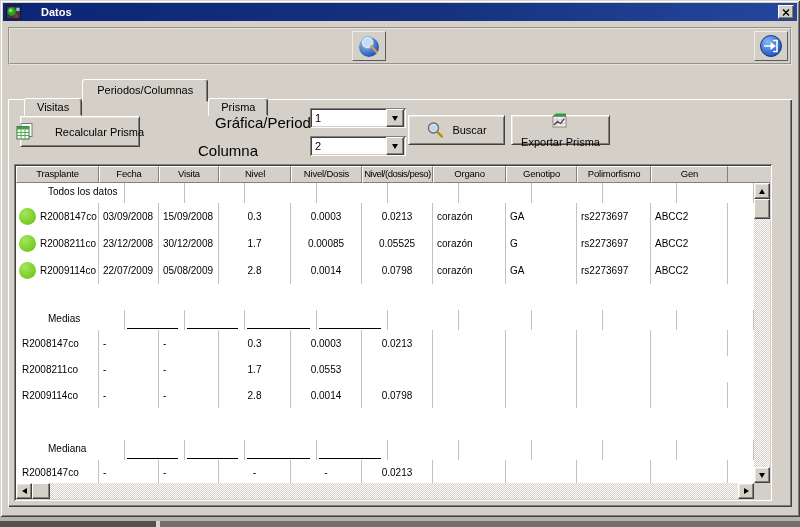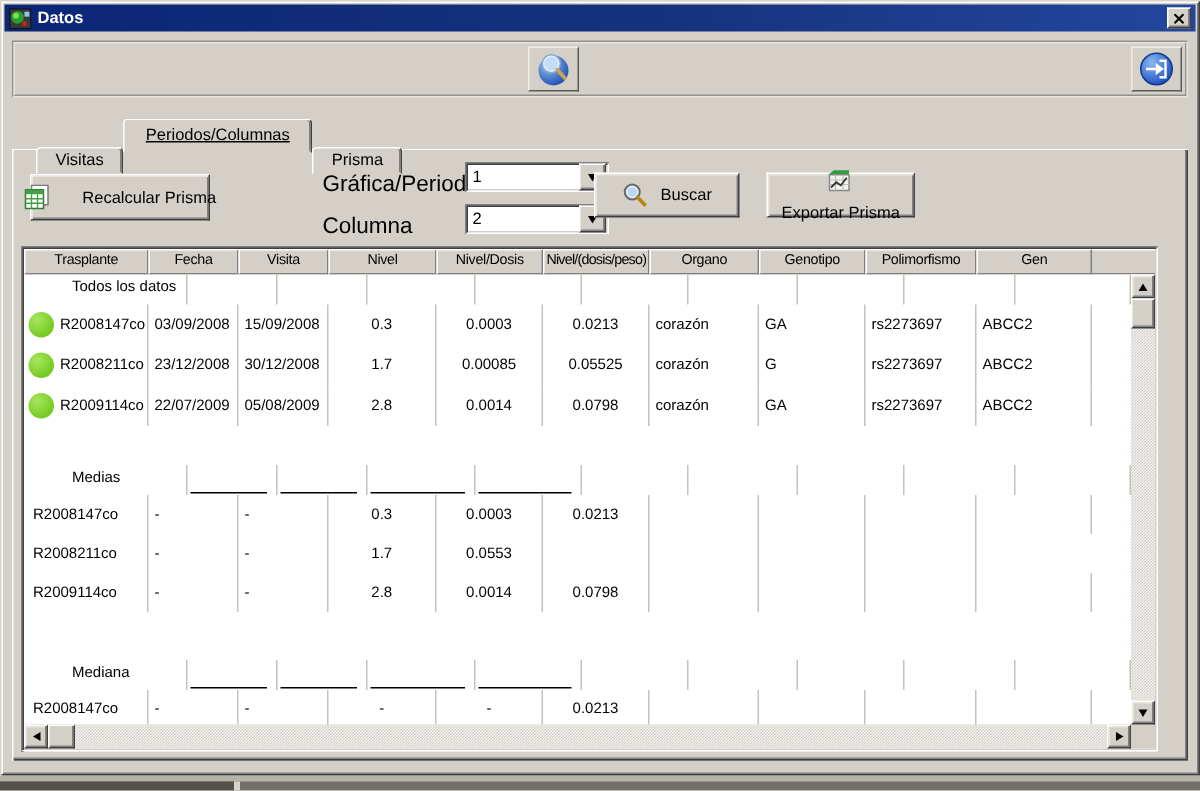--- a/index.html
+++ b/index.html
@@ -10,21 +10,21 @@
     -webkit-font-smoothing:none;
   }
   
   .window{
     position:absolute;left:0;top:0;width:800px;height:517px;
     background:#d4d0c8;box-sizing:border-box;padding:3px;
     box-shadow:inset 1px 1px 0 #d8d4cc, inset -1px -1px 0 #404040,
                inset 2px 2px 0 #fff,    inset -2px -2px 0 #808080;
   }
   .titlebar{
-    height:18px;display:flex;align-items:center;gap:4px;padding:0 3px;
+    height:18px;display:flex;align-items:center;gap:20px;padding:0 3px;
     background:linear-gradient(90deg,#0c2577 0%,#16327e 55%,#23479e 100%);
   }
   .title-text{color:#fff;font-weight:bold;font-size:11px;line-height:18px;}
   .close-btn{
     margin-left:auto;width:16px;height:14px;padding:0;cursor:default;
     background:#d4d0c8;border:1px solid;border-color:#fff #404040 #404040 #fff;
     box-shadow:inset -1px -1px 0 #808080;
     display:flex;align-items:center;justify-content:center;
   }
   
@@ -41,38 +41,38 @@
   .tool-btn.exit{left:744px;}
   
   .tabctl{position:relative;margin:14px 5px 0 5px;height:428px;}
   .tabstrip{position:relative;z-index:3;display:flex;height:21px;padding-left:16px;}
   .tab{
     height:16px;margin-top:19px;padding:0 12px;font-size:11px;line-height:16px;
     background:#d4d0c8;white-space:nowrap;
     border:1px solid;border-color:#fff #404040 transparent #fff;
     border-radius:3px 3px 0 0;box-shadow:inset -1px 0 0 #808080;
   }
-  .tab.active{height:21px;margin-top:0;line-height:20px;padding:0 14px;text-decoration:underline;}
+  .tab.active{height:21px;margin-top:0;line-height:20px;padding:0 14px;}
   .tabbody{
     position:absolute;left:0;top:20px;right:0;bottom:0;background:#d4d0c8;
     box-shadow:inset 1px 1px 0 #fff, inset -1px -1px 0 #404040, inset -2px -2px 0 #808080;
   }
   
   .btn{
     position:absolute;display:flex;align-items:center;justify-content:center;gap:7px;
     background:#d4d0c8;font-size:11px;color:#000;white-space:nowrap;
     border:1px solid;border-color:#fff #404040 #404040 #fff;
     box-shadow:inset 1px 1px 0 #e9e5dd, inset -1px -1px 0 #808080;
   }
   .btn.recalc{left:12px;top:17px;width:120px;height:31px;gap:20px;}
-  .btn.buscar{left:388px;top:16px;width:97px;height:30px;}
+  .btn.buscar{left:400px;top:16px;width:97px;height:30px;}
   .btn.exportar{left:503px;top:16px;width:99px;height:30px;flex-direction:column;}
   .lbl{position:absolute;font-size:15px;}
   .lbl-grafica{left:207px;top:15px;}
-  .lbl-columna{left:207px;top:43px;}
+  .lbl-columna{left:190px;top:43px;}
   .combo{
     position:absolute;width:96px;height:20px;background:#fff;box-sizing:border-box;
     box-shadow:inset 1px 1px 0 #808080, inset -1px -1px 0 #fff,
                inset 2px 2px 0 #404040, inset -2px -2px 0 #d4d0c8;
     display:flex;align-items:center;
   }
   .combo1{left:302px;top:9px;}
   .combo2{left:302px;top:37px;}
   .combo-val{flex:1;padding-left:5px;font-size:11px;}
   .combo-btn{

